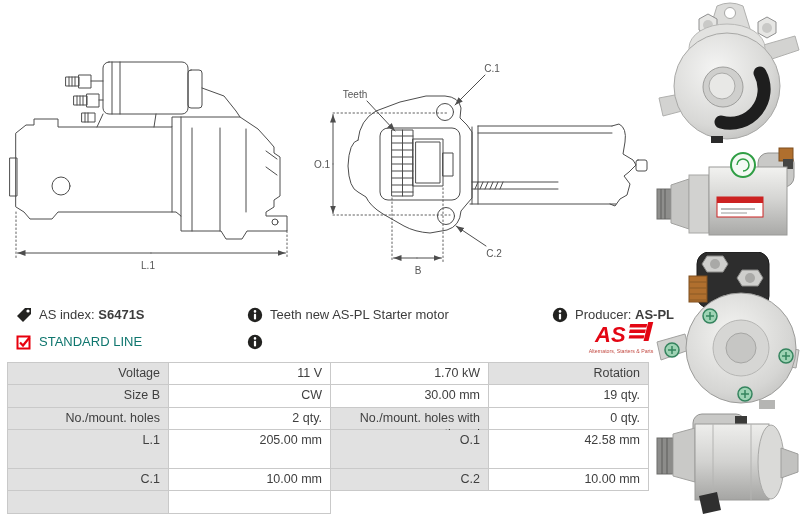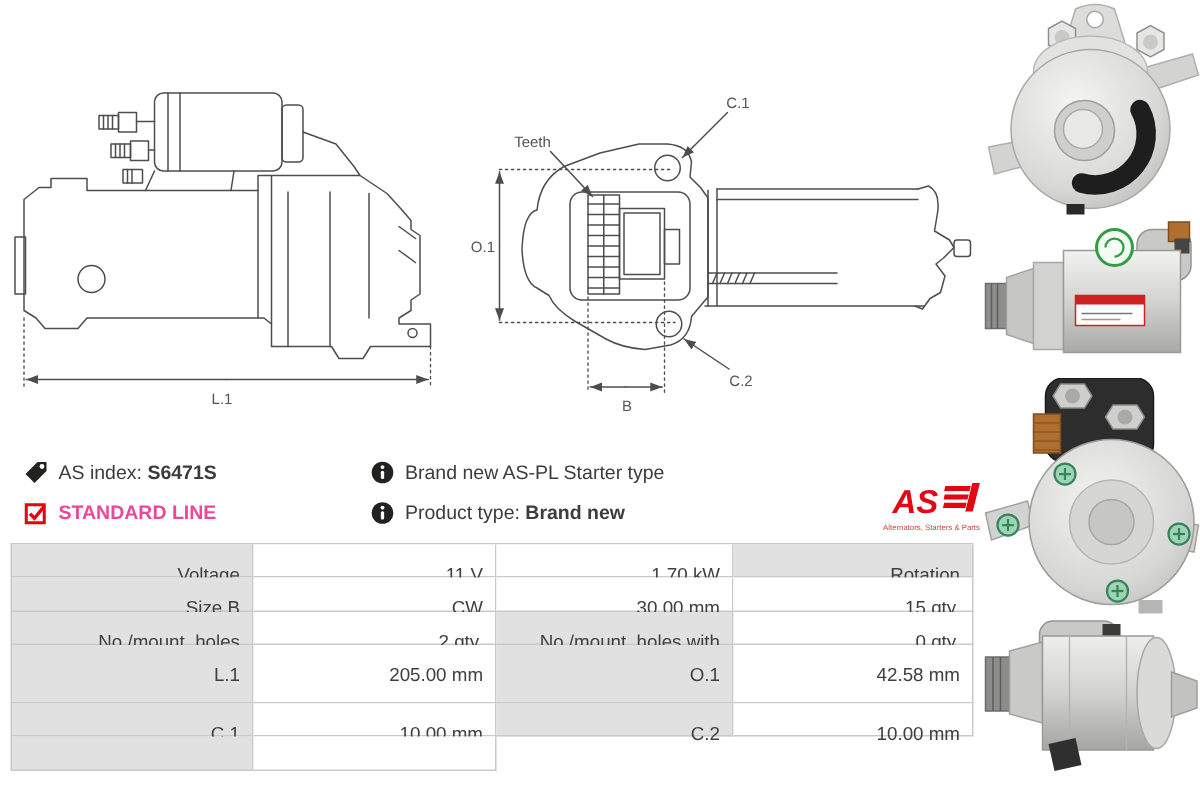--- a/index.html
+++ b/index.html
@@ -6,29 +6,29 @@
   body{font-family:"Liberation Sans",sans-serif;}
   .page{position:relative;width:800px;height:523px;background:#ffffff;overflow:hidden;}
   svg{display:block;}
   svg text{font-family:"Liberation Sans",sans-serif;}
   .drawing{position:absolute;}
   .photo{position:absolute;}
   .info-item{position:absolute;display:flex;align-items:center;height:17px;font-size:13px;color:#3c3c3c;white-space:nowrap;}
   .info-item .ic{width:16px;height:16px;margin-right:7px;flex:0 0 auto;}
   .info-text{display:inline;text-align:right;}
   .b{font-weight:bold;}
-  .red{color:#ec4899;font-weight:bold;}
+  .red{color:#0f766e;font-weight:normal;}
   .specs{position:absolute;left:7px;top:362px;display:grid;
     grid-template-columns:161px 162px 158px 160px;
     grid-template-rows:22px 23px 22px 39px 22px 23px;
     border-top:1px solid #c9c9c9;border-left:1px solid #c9c9c9;
     font-size:12.5px;color:#3f3f3f;}
   .scell{border-right:1px solid #c9c9c9;border-bottom:1px solid #c9c9c9;
     display:flex;justify-content:flex-end;align-items:flex-start;
-    padding:13px 8px 0;box-sizing:border-box;text-align:right;line-height:1.25;}
+    padding:3px 8px 0;box-sizing:border-box;text-align:right;line-height:1.25;}
   .lab{background:#e1e1e1;}
   .val{background:#ffffff;}
   .logo{position:absolute;left:585px;top:321px;}
 </style>
 </head>
 <body>
 
 <div class="page">
 
   <svg class="drawing" style="left:8px;top:55px;" width="292" height="220" viewBox="0 0 292 220" fill="none" stroke="#4d4d4d" stroke-width="1" stroke-linejoin="round" stroke-linecap="round">
@@ -284,32 +284,39 @@
     </svg>
     <span class="info-text red">STANDARD LINE</span>
   </div>
 
   <div class="info-item" style="left:247px;top:306px;">
     <svg class="ic" viewBox="0 0 16 16">
       <circle cx="8" cy="8" r="7.2" fill="#222220"></circle>
       <circle cx="8" cy="4.4" r="1.3" fill="#ffffff"></circle>
       <rect x="6.9" y="6.8" width="2.2" height="5.6" rx="1" fill="#ffffff"></rect>
     </svg>
-    <span class="info-text">Brand new AS-PL Starter type</span>
+    <span class="info-text">Teeth new AS-PL Starter motor</span>
   </div>
 
   <div class="info-item" style="left:247px;top:333px;">
     <svg class="ic" viewBox="0 0 16 16">
       <circle cx="8" cy="8" r="7.2" fill="#222220"></circle>
       <circle cx="8" cy="4.4" r="1.3" fill="#ffffff"></circle>
       <rect x="6.9" y="6.8" width="2.2" height="5.6" rx="1" fill="#ffffff"></rect>
     </svg>
-    <span class="info-text"><span>Product type:</span> <span class="b">Brand new</span></span>
-  </div>
-
+  </div>
+
+  <div class="info-item" style="left:552px;top:306px;">
+    <svg class="ic" viewBox="0 0 16 16">
+      <circle cx="8" cy="8" r="7.2" fill="#222220"></circle>
+      <circle cx="8" cy="4.4" r="1.3" fill="#ffffff"></circle>
+      <rect x="6.9" y="6.8" width="2.2" height="5.6" rx="1" fill="#ffffff"></rect>
+    </svg>
+    <span class="info-text"><span>Producer:</span> <span class="b">AS-PL</span></span>
+  </div>
 
   <svg class="logo" width="72" height="38" viewBox="0 0 72 38">
     <text x="10" y="21" font-size="22" font-weight="bold" font-style="italic" fill="#e30613">AS</text>
     <g transform="skewX(-14)">
       <rect x="46" y="3" width="17" height="3.4" fill="#e30613"></rect>
       <rect x="47" y="8.6" width="16" height="3.4" fill="#e30613"></rect>
       <rect x="48" y="14.2" width="15" height="3.4" fill="#e30613"></rect>
       <rect x="63.5" y="1" width="5" height="19" fill="#e30613"></rect>
     </g>
     <text x="36" y="32" font-size="5.2" text-anchor="middle" fill="#c24a42">Alternators, Starters &amp; Parts</text>
@@ -318,21 +325,21 @@
   <div class="specs">
     <div class="scell lab">Voltage</div>
     <div class="scell val">11 V</div>
     <div class="scell val">1.70 kW</div>
 
     <div class="scell lab">Rotation</div>
     <div class="scell lab">Size B</div>
     <div class="scell val">CW</div>
     <div class="scell val">30.00 mm</div>
 
-    <div class="scell val">15 qty.</div>
+    <div class="scell val">19 qty.</div>
     <div class="scell lab">No./mount. holes</div>
     <div class="scell val">2 qty.</div>
 
     <div class="scell lab">No./mount. holes with thread</div>
     <div class="scell val">0 qty.</div>
     <div class="scell lab">L.1</div>
     <div class="scell val">205.00 mm</div>
 
     <div class="scell lab">O.1</div>
     <div class="scell val">42.58 mm</div>

